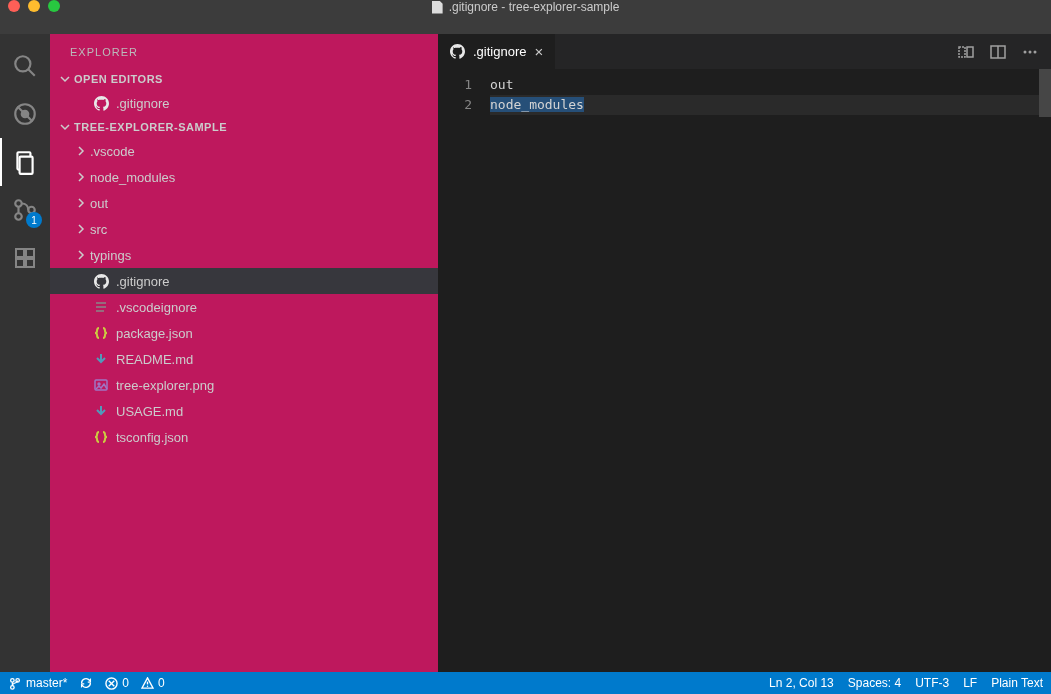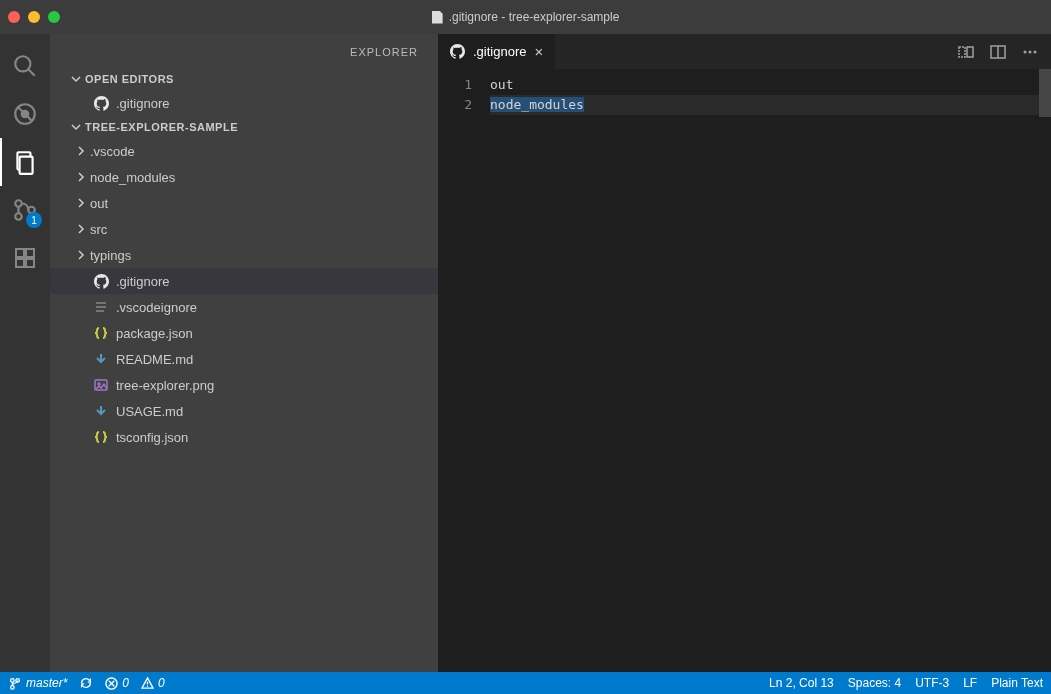--- a/index.html
+++ b/index.html
@@ -11,21 +11,20 @@
   width: 1051px;
   height: 694px;
   overflow: hidden;
   display: flex;
   flex-direction: column;
 }
 .titlebar {
   height: 34px;
   background: #3c3c3c;
   display: flex;
-  align-items: center;
   position: relative;
   flex-shrink: 0;
 }
 .traffic-lights { display: flex; gap: 8px; padding-left: 8px; }
 .light { width: 12px; height: 12px; border-radius: 50%; }
 .light.red { background: #ff5f57; }
 .light.yellow { background: #febc2e; }
 .light.green { background: #28c840; }
 .title-center {
   position: absolute; left: 0; right: 0; text-align: center;
@@ -51,30 +50,29 @@
   content: ""; position: absolute; left: 0; top: 0; bottom: 0;
   width: 2px; background: #fff;
 }
 .badge {
   position: absolute; bottom: 6px; right: 8px; background: #007acc;
   color: #fff; border-radius: 10px; min-width: 16px; height: 16px;
   font-size: 10px; display: flex; align-items: center; justify-content: center;
   padding: 0 4px;
 }
 .sidebar {
-  width: 388px; background: #404040; display: flex; flex-direction: column;
+  width: 388px; background: #be185d; display: flex; flex-direction: column;
   flex-shrink: 0;
-  text-align: right;
 }
 .sidebar-header {
   padding: 12px 20px 10px; font-size: 11px; color: #bbbbbb;
   letter-spacing: 1px;
 }
 .section-header {
-  display: flex; align-items: center; padding: 4px 19px;
+  display: flex; align-items: center; padding: 4px 8px;
   font-size: 11px; font-weight: 700; color: #cccccc;
   letter-spacing: 0.5px; cursor: pointer;
 }
 .tree { flex: 1; overflow: auto; }
 .tree-row {
   display: flex; align-items: center; height: 26px; cursor: pointer;
   padding-left: 8px; color: #cccccc;
 }
 .tree-row.selected { background: #37373d; }
 .indent-1 { padding-left: 24px; }
@@ -107,21 +105,21 @@
 .code { flex: 1; padding-top: 6px; line-height: 20px; color: #d4d4d4; }
 .code-line.hl { background: #2a2a2a; }
 .scroll-thumb {
   position: absolute; right: 0; top: 35px; width: 12px; height: 48px;
   background: #464646;
 }
 .statusbar {
   height: 22px; background: #007acc; color: #fff; display: flex;
   align-items: center; font-size: 12px; padding: 0 8px; flex-shrink: 0;
 }
-.status-left { display: flex; align-items: center; gap: 12px; font-style: italic; }
+.status-left { display: flex; align-items: center; gap: 12px; }
 .status-right { margin-left: auto; display: flex; align-items: center; gap: 14px; }
 .status-item { display: flex; align-items: center; gap: 4px; cursor: pointer; }
 svg { display: block; }
 .ico-yellow { color: #cbcb41; }
 .ico-blue { color: #519aba; }
 .ico-purple { color: #a074c4; }
 .ico-gray { color: #888; }
 .ico-white { color: #e8e8e8; }
 </style>
 </head>

